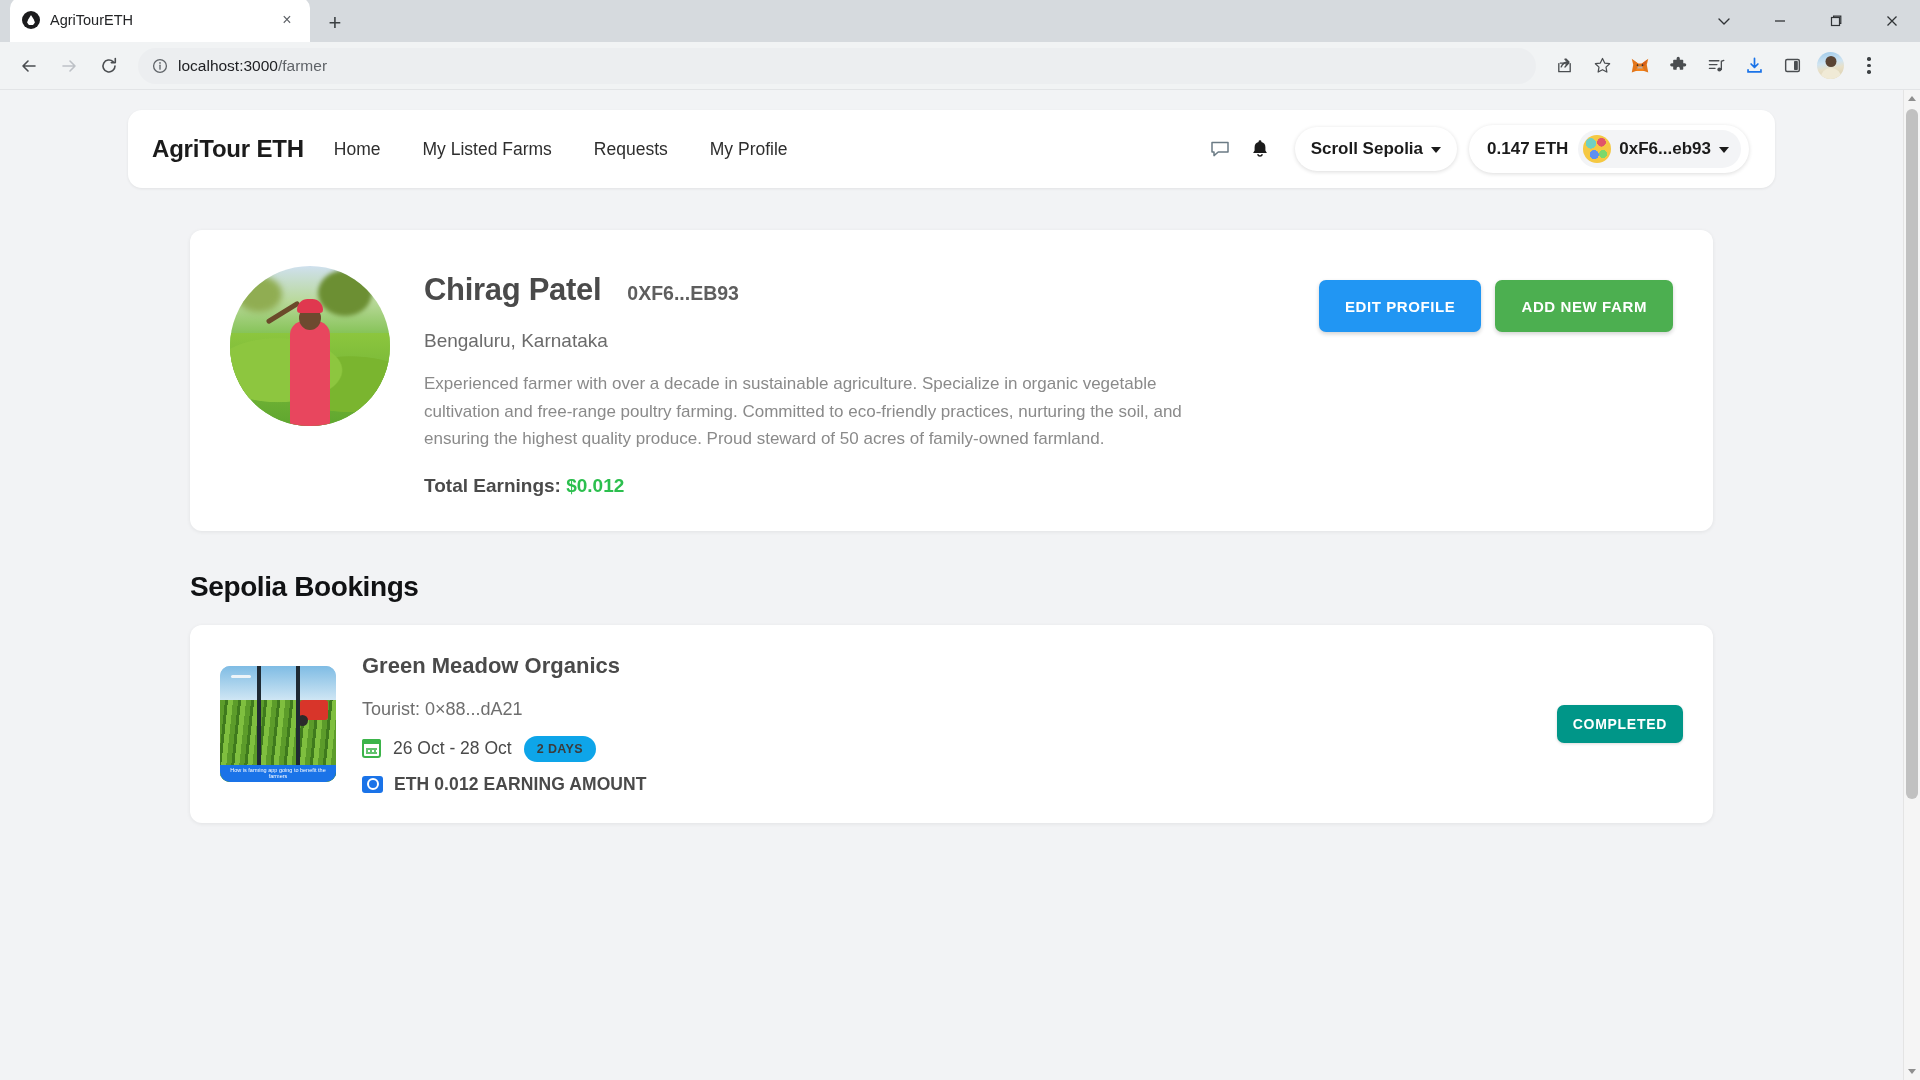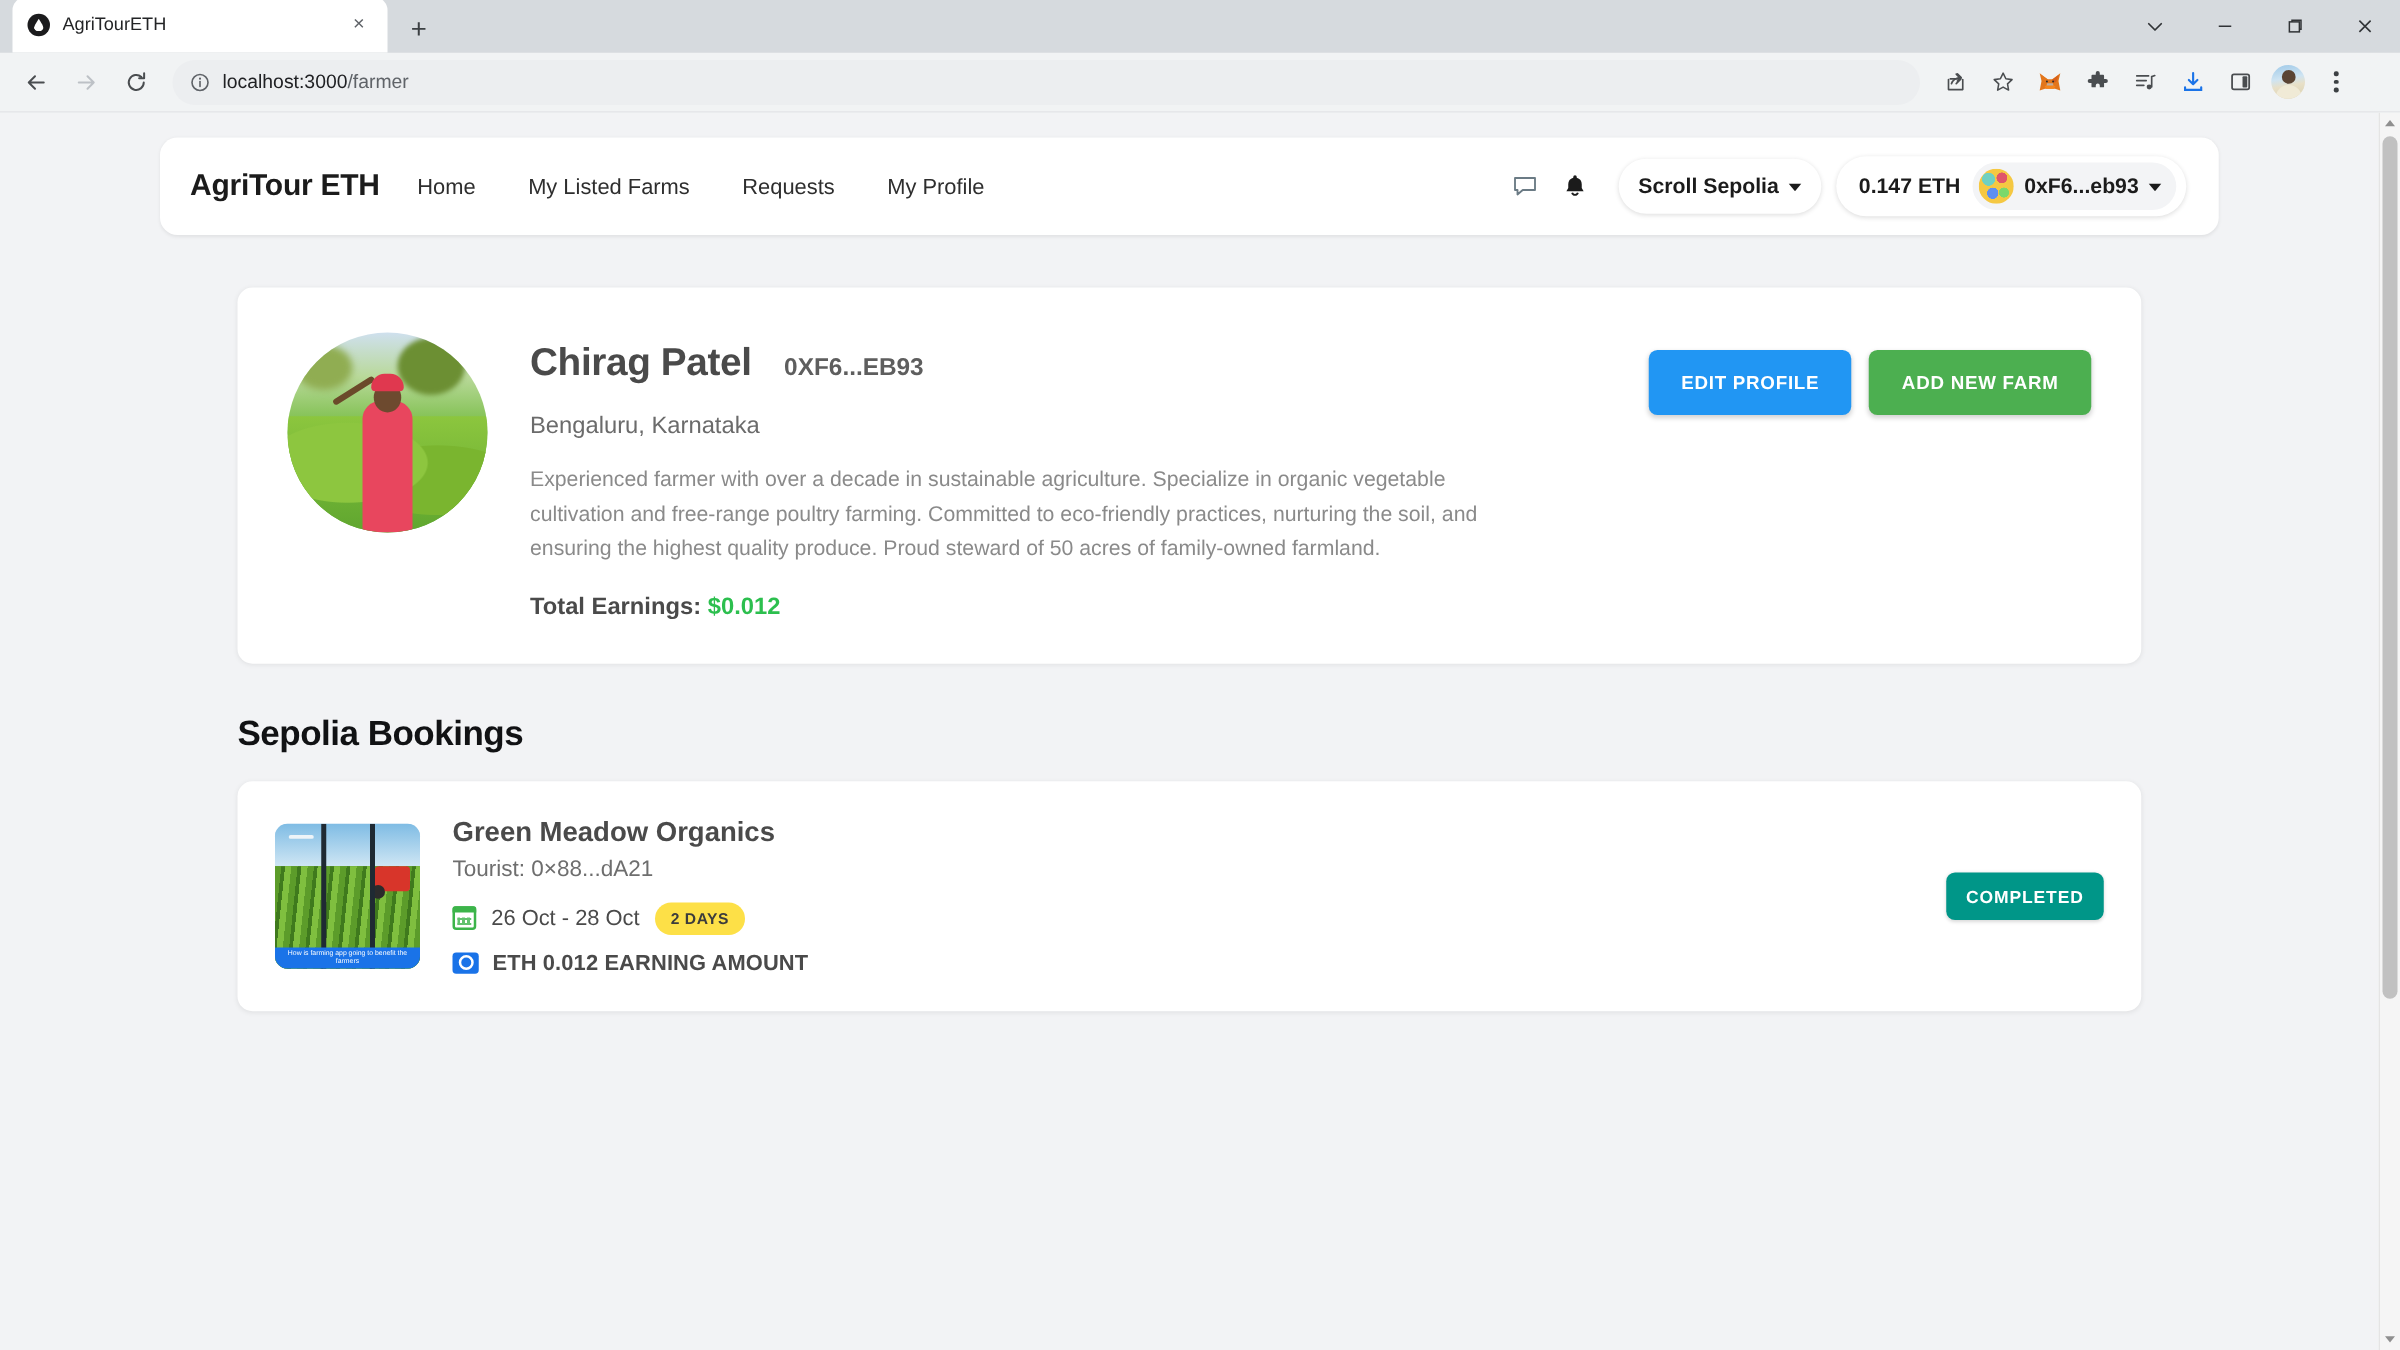--- a/index.html
+++ b/index.html
@@ -264,25 +264,25 @@
   .booking-thumb .sep1 { left: 37px; }
   .booking-thumb .sep2 { left: 76px; }
   .booking-thumb .caption {
     position: absolute; left: 0; right: 0; bottom: 0; height: 17px; background: #1a73e8;
     color: #fff; font-size: 5.5px; display: flex; align-items: center; justify-content: center;
     text-align: center; line-height: 1.1; padding: 0 2px; overflow: hidden;
   }
 
   .binfo { flex: 1 1 auto; min-width: 0; }
   .bname { font-size: 22px; font-weight: 700; color: #4a4a4a; }
-  .btourist { font-size: 18px; color: #6e6e6e; margin-top: 6px; }
+  .btourist { font-size: 18px; color: #6e6e6e; margin-top: 20px; }
   .bmeta { display: flex; align-items: center; gap: 12px; margin-top: 16px; }
   .bmeta-text { font-size: 17.5px; color: #4a4a4a; }
   .days-badge {
-    background: #fde047; border-radius: 14px; padding: 6px 13px;
+    background: #0ea5e9; border-radius: 14px; padding: 6px 13px;
     font-size: 12.5px; font-weight: 700; color: #3c3c3c; letter-spacing: 0.4px;
   }
   .bearn { display: flex; align-items: center; gap: 11px; margin-top: 12px; }
   .bearn-text { font-size: 17.5px; font-weight: 700; color: #4a4a4a; letter-spacing: 0.1px; }
 
   .ic-cal {
     width: 19px; height: 19px; border: 2px solid #3cb44a; border-radius: 3px;
     position: relative; flex: 0 0 auto; background: #fff;
   }
   .ic-cal:before {

